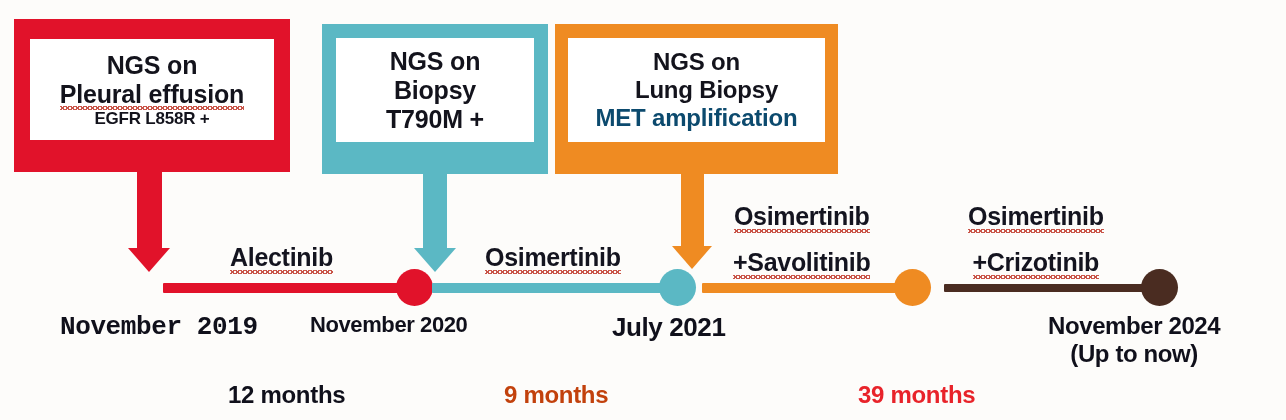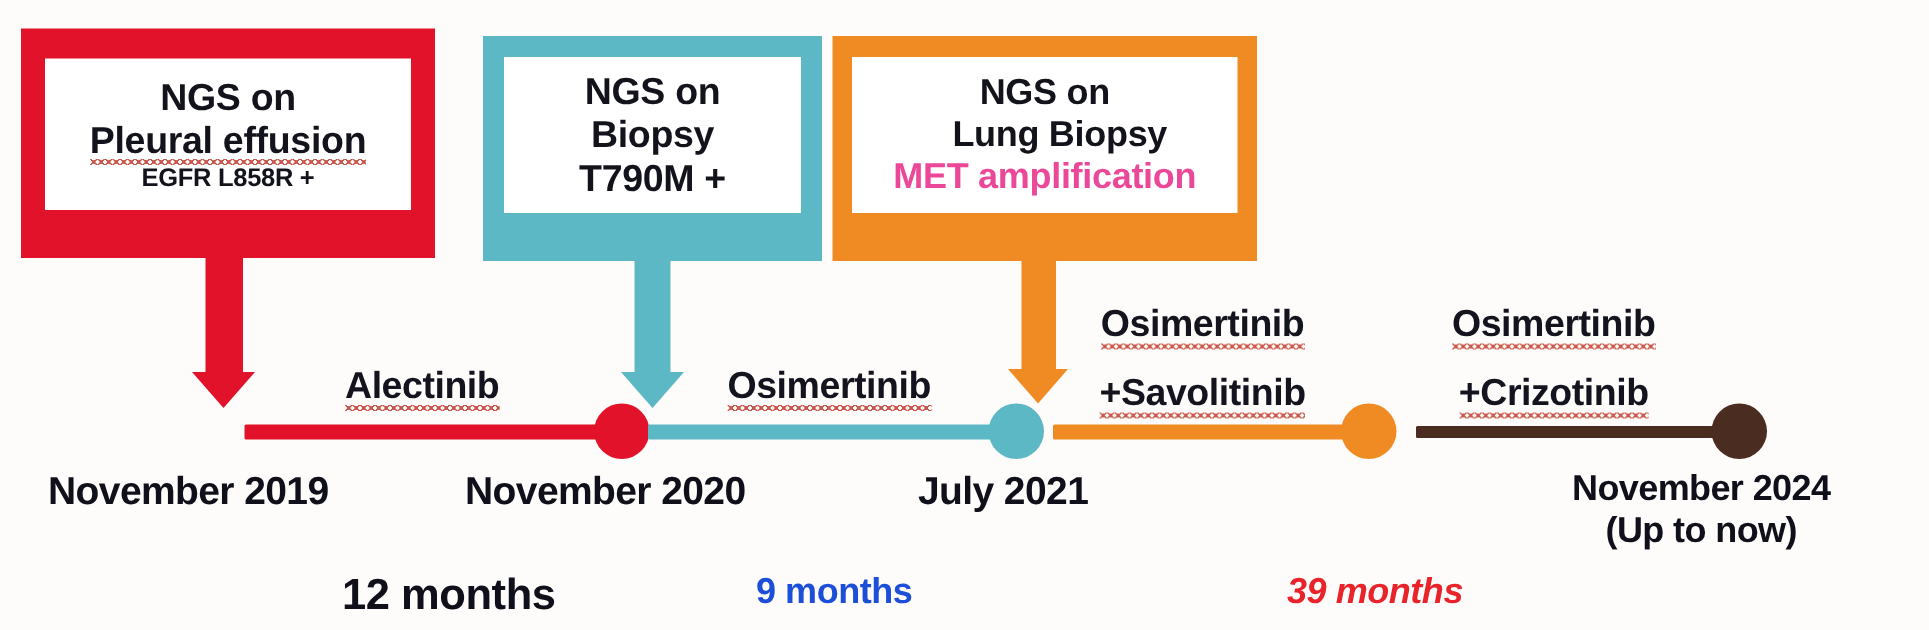--- a/index.html
+++ b/index.html
@@ -35,21 +35,21 @@
     box-sizing: border-box;
   }
   .box-line {
     font-weight: bold;
     color: #13131c;
     line-height: 1.16;
     white-space: nowrap;
     letter-spacing: -0.2px;
   }
   .box-line.accent {
-    color: #ec4899;
+    color: #0c4a6e;
   }
   .squiggle {
     position: relative;
   }
   .squiggle::after {
     content: "";
     position: absolute;
     left: 0;
     right: 0;
     bottom: -1px;
@@ -173,30 +173,30 @@
   <div class="drug-label" style="left:733px; top:186px; font-size:25px; text-align:center;">
     <span class="ln squiggle">Osimertinib</span><br>
     <span class="ln squiggle">+Savolitinib</span>
   </div>
 
   <div class="drug-label" style="left:968px; top:186px; font-size:25px; text-align:center;">
     <span class="ln squiggle">Osimertinib</span><br>
     <span class="ln squiggle">+Crizotinib</span>
   </div>
 
-  <div class="date-label" style="left:32px; top:312px; font-size:26px;">November 2019</div>
-
-  <div class="date-label" style="left:310px; top:312px; font-size:26px;">November 2020</div>
+  <div class="date-label" style="left:60px; top:312px; font-size:26px;font-family:Liberation Mono, monospace;">November 2019</div>
+
+  <div class="date-label" style="left:310px; top:312px; font-size:22px;">November 2020</div>
 
   <div class="date-label" style="left:612px; top:312px; font-size:26px;">July 2021</div>
 
   <div class="date-label" style="left:1048px; top:312px; font-size:24px; text-align:center;">
     <span>November 2024</span><br>
     <span>(Up to now)</span>
   </div>
 
-  <div class="dur-label" style="left:228px; top:381px; font-size:29px; color:#10101b;">12 months</div>
-
-  <div class="dur-label" style="left:504px; top:381px; font-size:24px; color:#1d4ed8;">9 months</div>
-
-  <div class="dur-label" style="left:858px; top:381px; font-size:24px; color:#e8232a;font-style:italic;">39 months</div>
+  <div class="dur-label" style="left:228px; top:381px; font-size:24px; color:#10101b;">12 months</div>
+
+  <div class="dur-label" style="left:504px; top:381px; font-size:24px; color:#c2410c;">9 months</div>
+
+  <div class="dur-label" style="left:858px; top:381px; font-size:24px; color:#e8232a;">39 months</div>
 
 </div>
 
 </body></html>

